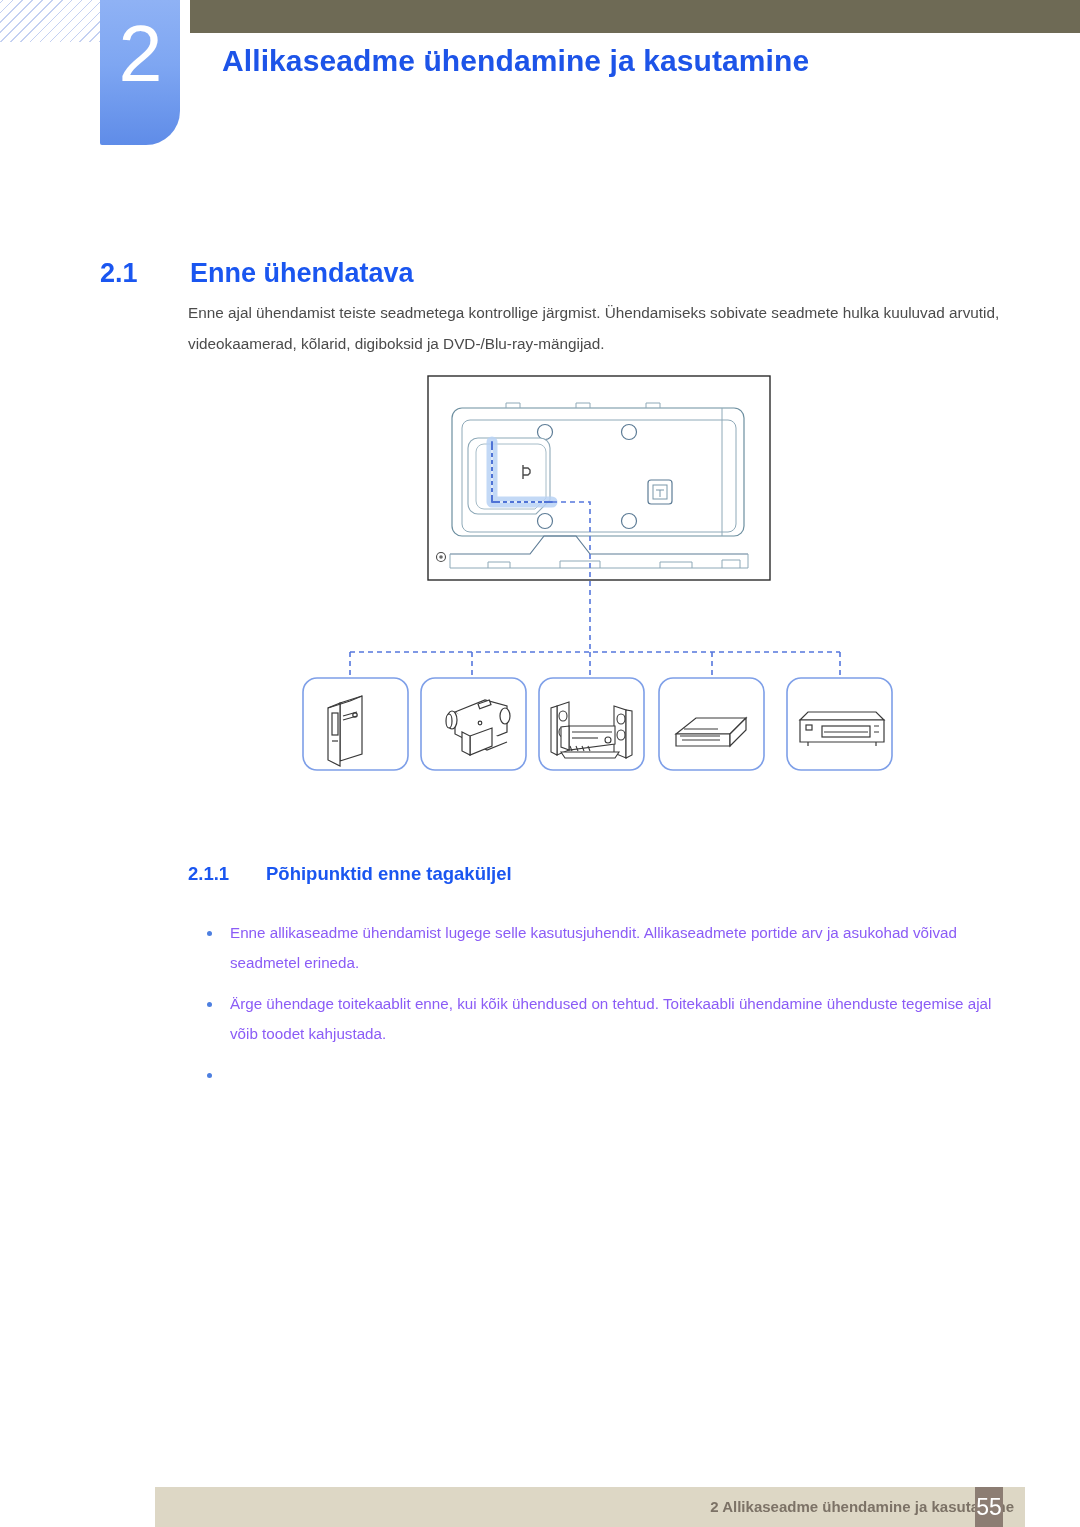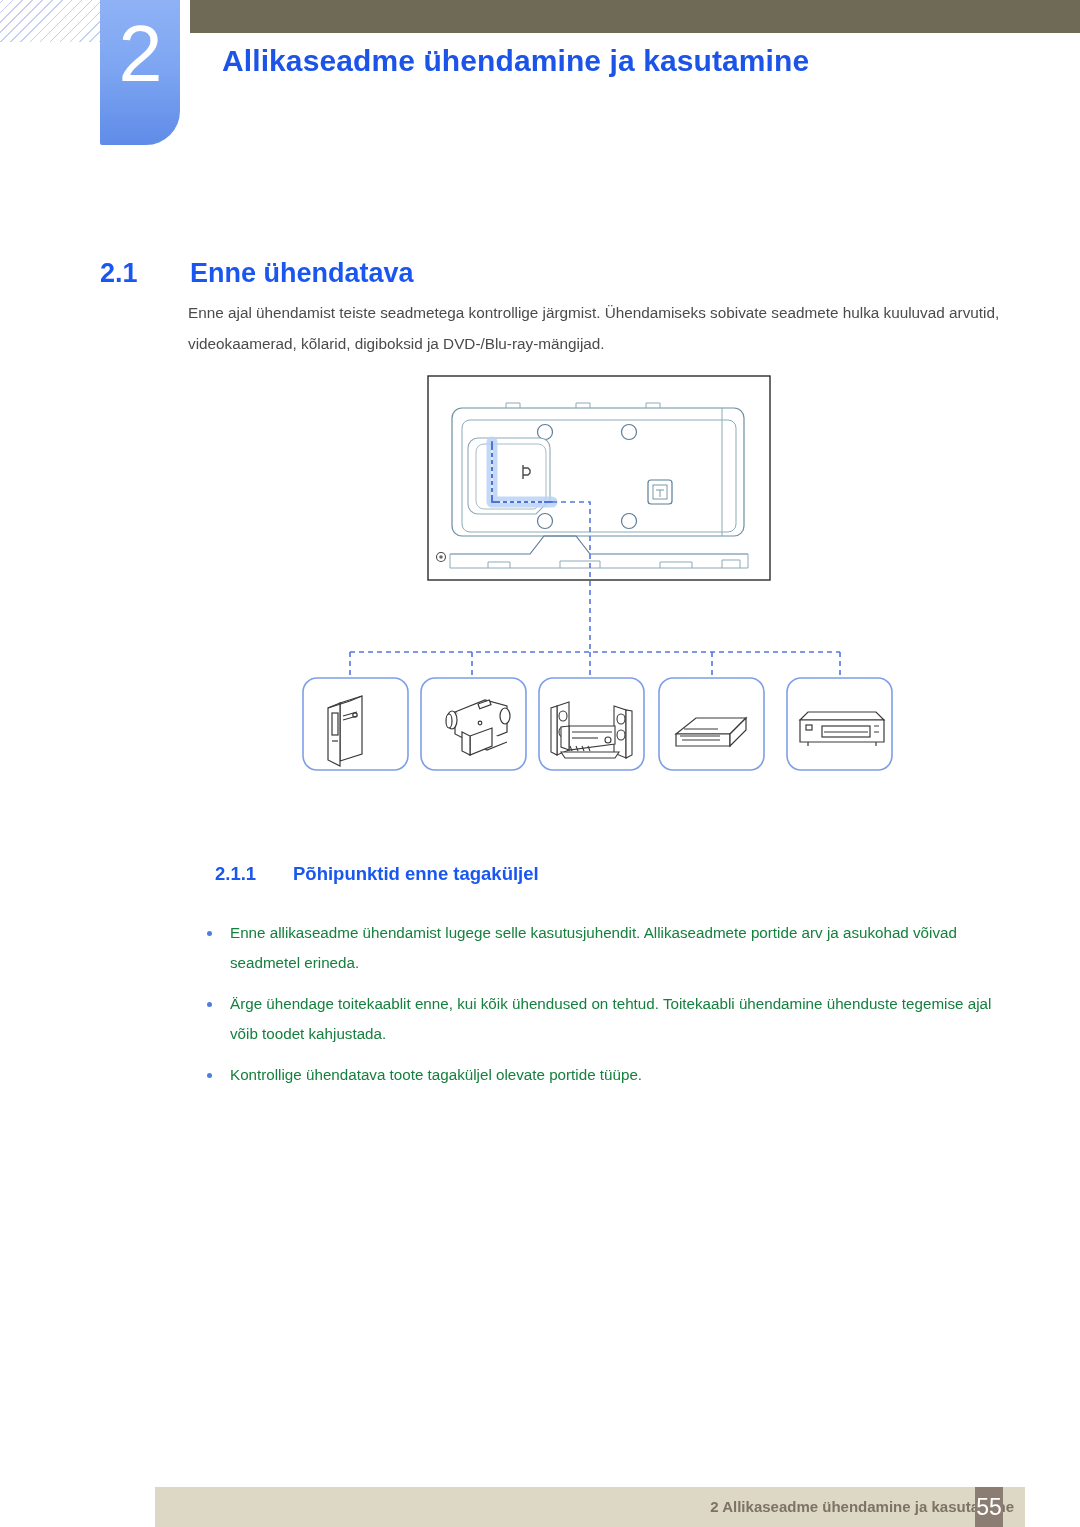--- a/index.html
+++ b/index.html
@@ -119,37 +119,36 @@
     left: 188px;
     top: 863px;
     font-size: 18.5px;
     font-weight: bold;
     color: #1a56f0;
     white-space: nowrap;
   }
   .sec-h2 .no {
     display: inline-block;
     width: 78px;
-    margin-left: 27px;
   }
 
   
   .bullets {
     position: absolute;
     left: 188px;
     top: 918px;
     width: 830px;
   }
   .bullet-row {
     position: relative;
     padding-left: 42px;
     margin-bottom: 11px;
     font-size: 15.2px;
     line-height: 30px;
-    color: #15803d;
+    color: #8b5cf6;
   }
   .bullet-row .dot {
     position: absolute;
     left: 19px;
     top: 13px;
     width: 5px;
     height: 5px;
     border-radius: 50%;
     background: #4d7fe0;
   }
@@ -357,19 +356,18 @@
   <div class="bullet-row">
     <span class="dot"></span>
     <span>Enne allikaseadme ühendamist lugege selle kasutusjuhendit. Allikaseadmete portide arv ja asukohad võivad seadmetel erineda.</span>
   </div>
   <div class="bullet-row">
     <span class="dot"></span>
     <span>Ärge ühendage toitekaablit enne, kui kõik ühendused on tehtud. Toitekaabli ühendamine ühenduste tegemise ajal võib toodet kahjustada.</span>
   </div>
   <div class="bullet-row">
     <span class="dot"></span>
-    <span>Kontrollige ühendatava toote tagaküljel olevate portide tüüpe.</span>
   </div>
 </div>
 
 <div class="footer-band"></div>
 <div class="footer-text">2 Allikaseadme ühendamine ja kasutamine</div>
 <div class="footer-pageno">55</div>
 
 </body></html>

